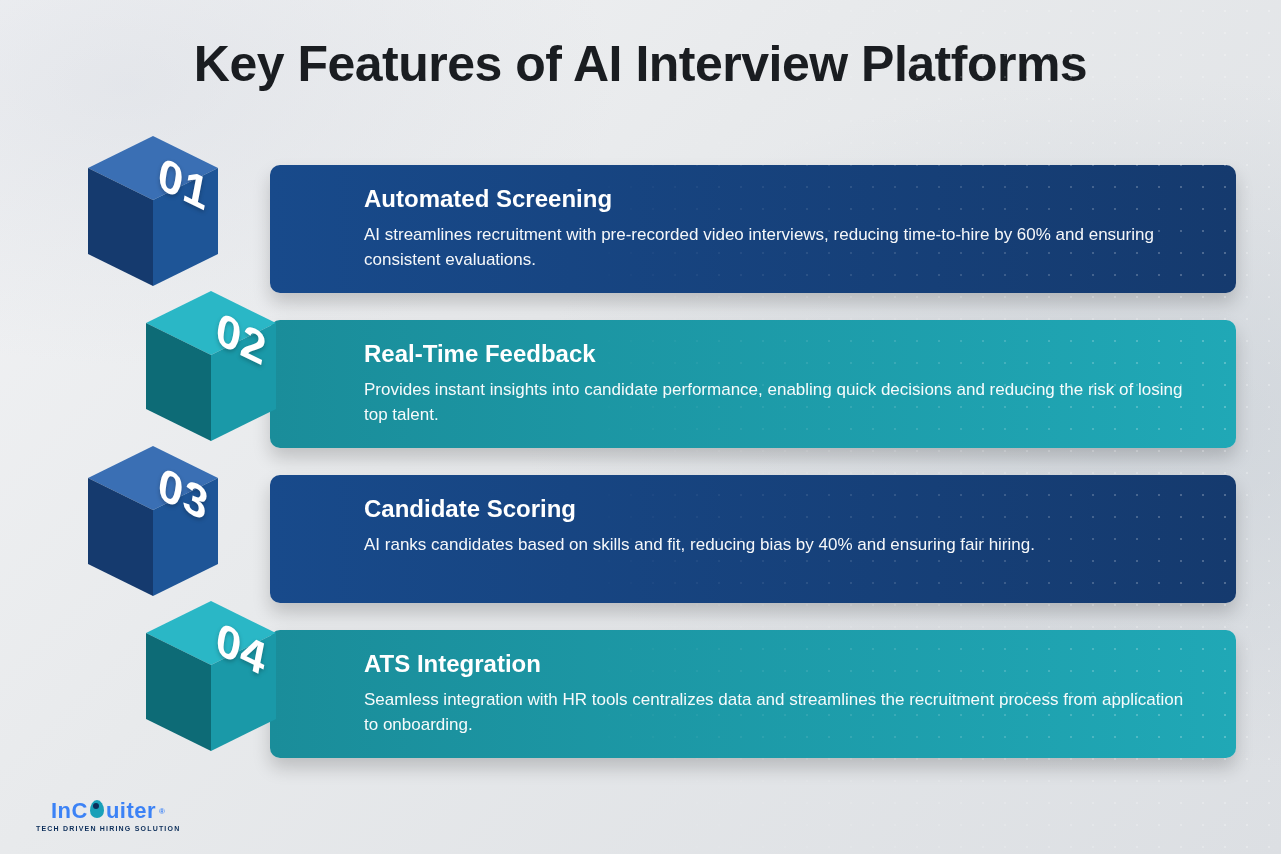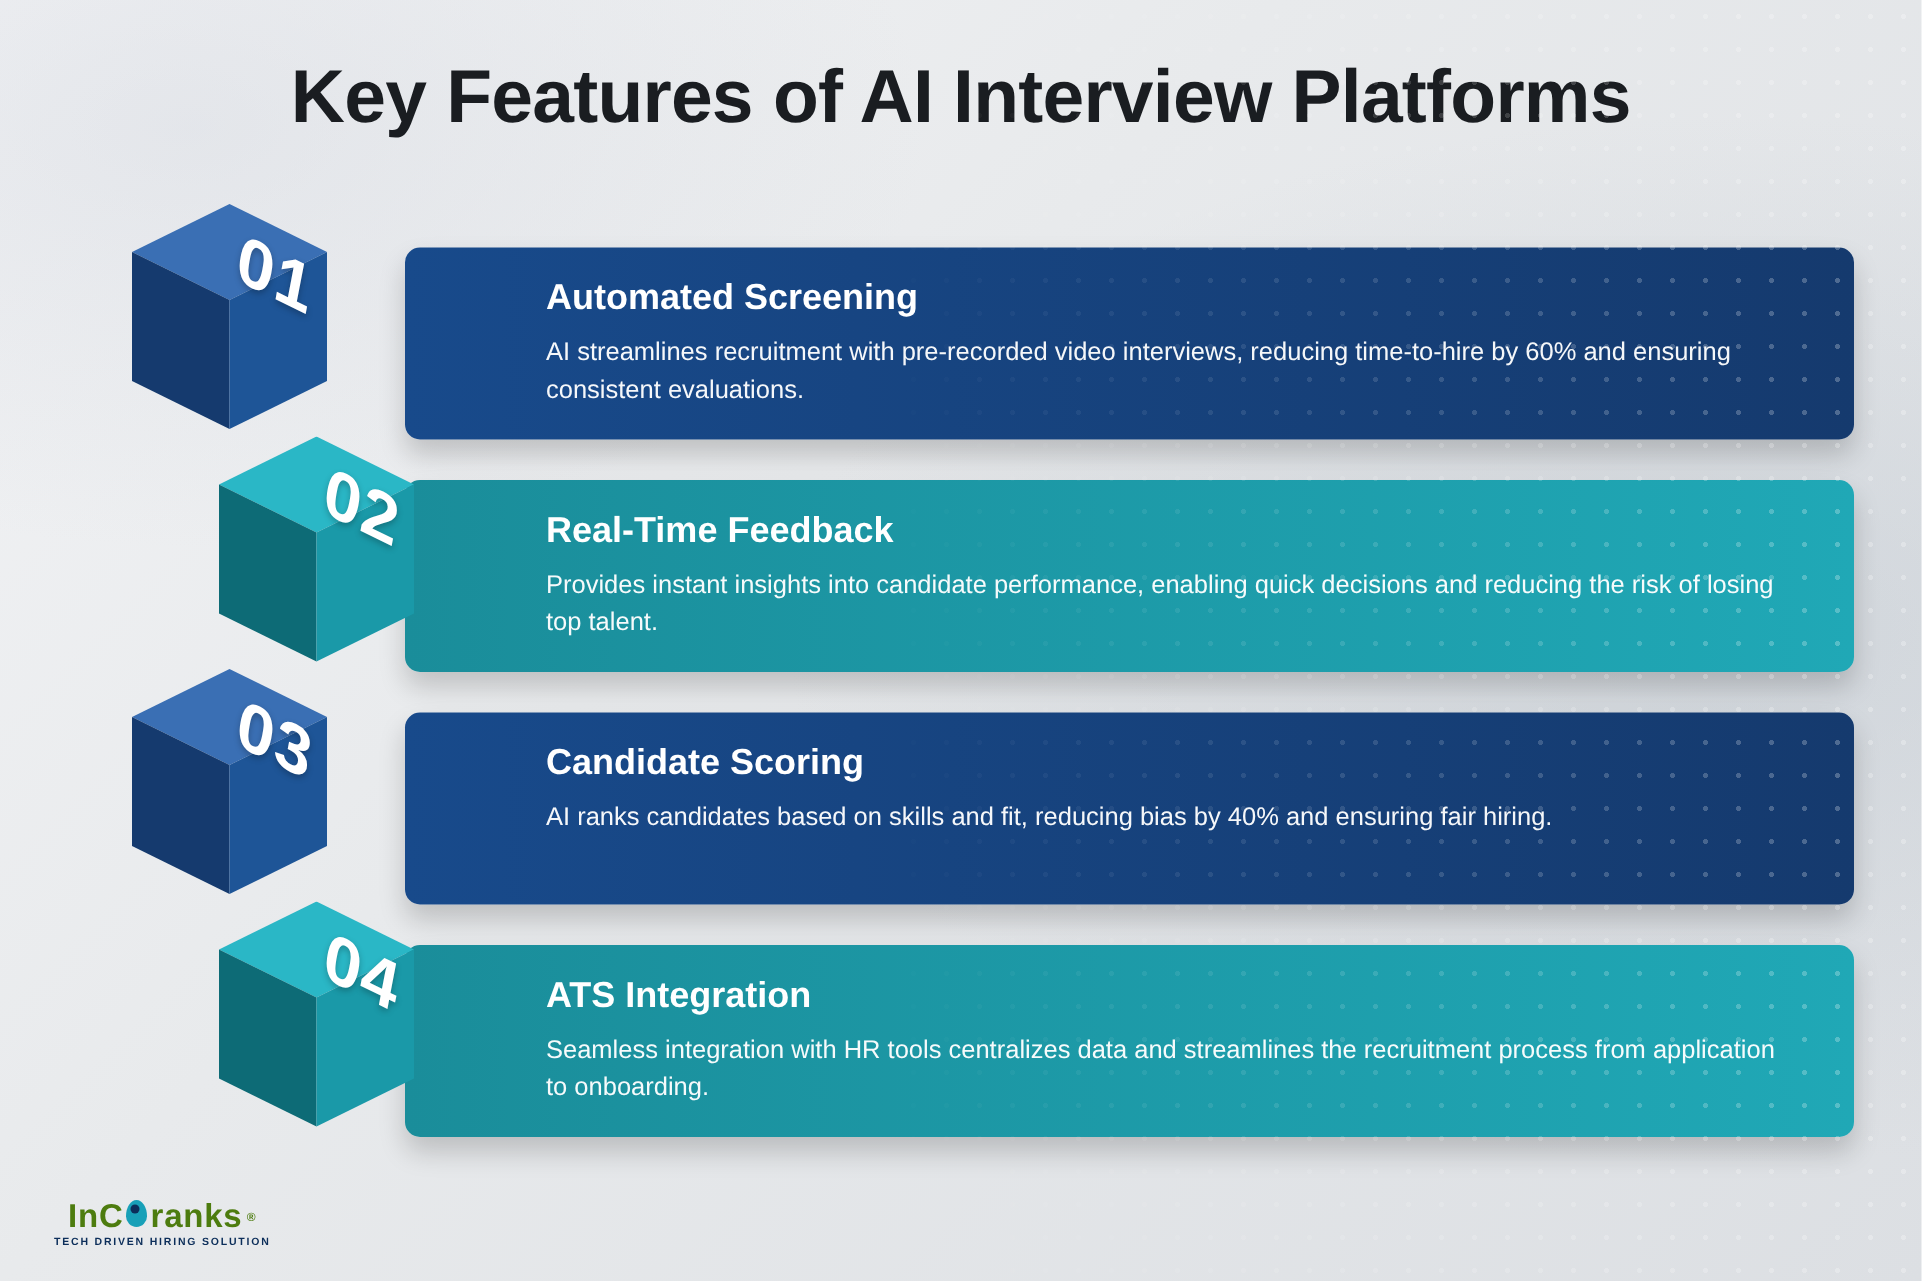--- a/index.html
+++ b/index.html
@@ -106,21 +106,21 @@
       left: 36px;
       bottom: 22px;
       display: flex;
       flex-direction: column;
       align-items: center;
       z-index: 20;
     }
     .logo-main {
       font-size: 22px;
       font-weight: 700;
-      color: #4d7c0f;
+      color: #3b82f6;
       letter-spacing: 0.5px;
       display: flex;
       align-items: center;
       gap: 1px;
     }
     .logo-main .pin {
       width: 14px; height: 18px;
       background: #18a0b8;
       border-radius: 50% 50% 50% 50% / 60% 60% 40% 40%;
       position: relative;
@@ -207,17 +207,17 @@
       <div class="num">04</div>
     </div>
   </div>
 
 </div>
 
 <div class="logo">
   <div class="logo-main">
     <span>InC</span>
     <span class="pin"></span>
-    <span>ranks</span>
+    <span>uiter</span>
     <span class="logo-r">®</span>
   </div>
   <div class="logo-tag">TECH DRIVEN HIRING SOLUTION</div>
 </div>
 
 </body></html>

